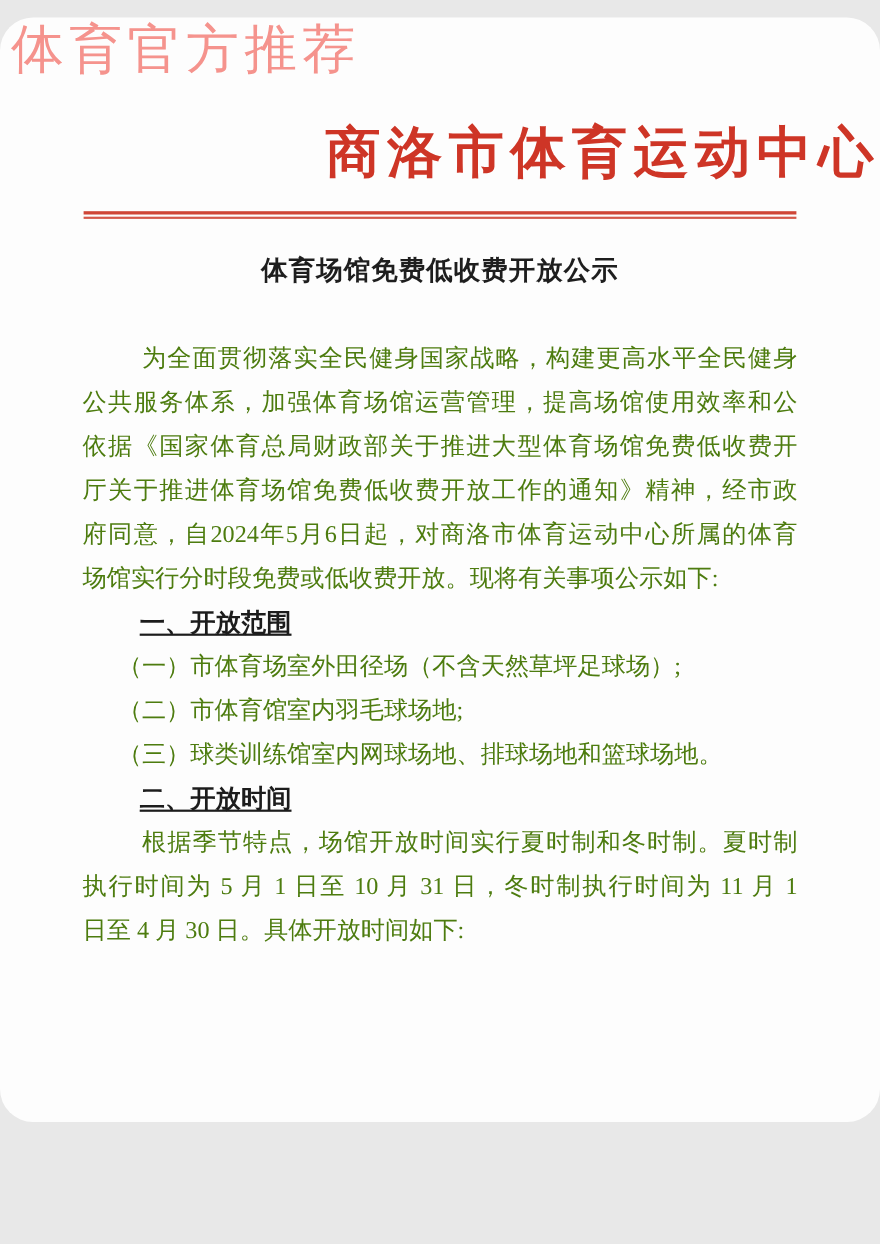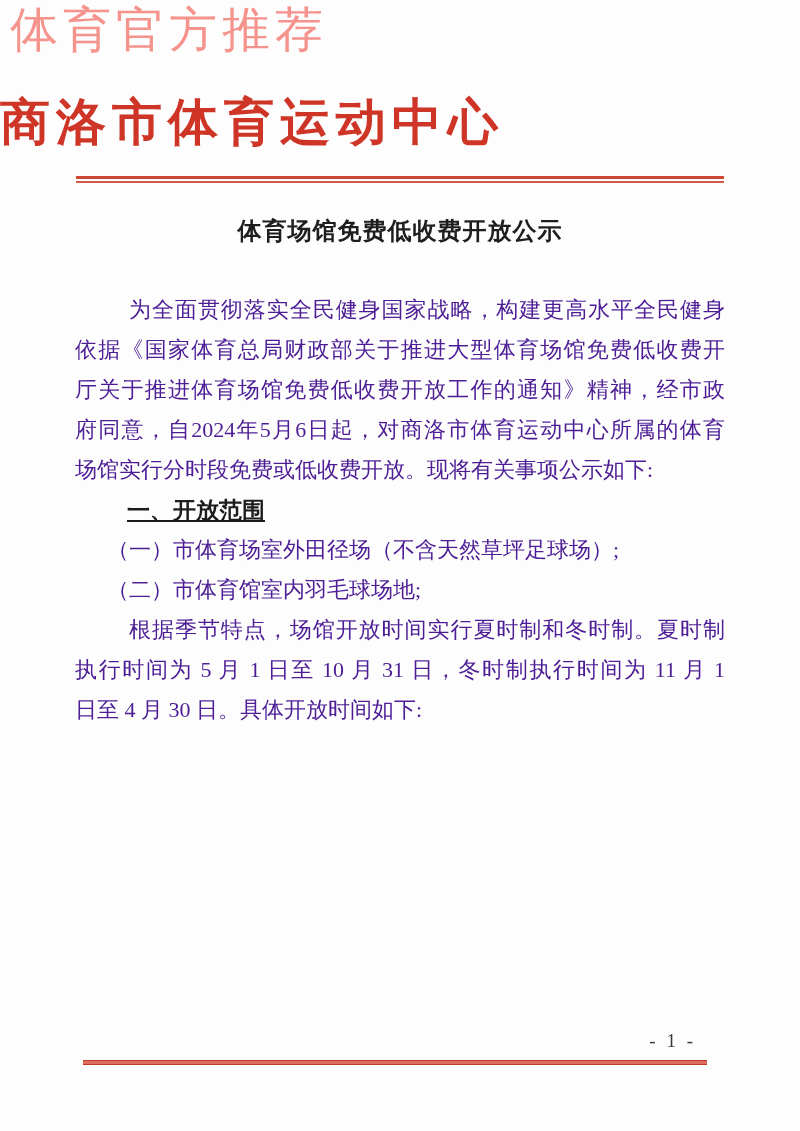--- a/index.html
+++ b/index.html
@@ -1,43 +1,44 @@
 <!DOCTYPE html>
 <html><head>
 <meta charset="utf-8">
 <style>
   html, body { margin: 0; padding: 0; background: #e8e8e8; }
   .page {
     position: relative;
     width: 800px;
-    height: 1131px;
-    margin: 0 auto;
+    height: 1004px;
+    margin: 16px auto;
     background: #fdfdfd;
     overflow: hidden;
     font-family: "Liberation Serif", "DejaVu Serif", serif;
     color: #262626;
+    border-radius: 30px;
   }
   .watermark {
     position: absolute;
     top: 2px;
     left: 10px;
     font-size: 48px;
     line-height: 56px;
     letter-spacing: 5px;
     color: #f5938d;
     font-family: "Liberation Serif", "DejaVu Serif", serif;
     white-space: nowrap;
   }
   .org-title {
     margin: 92px 0 0 0;
     font-size: 50px;
     line-height: 60px;
     font-weight: 900;
     letter-spacing: 6px;
-    text-align: left;
+    text-align: right;
     color: #ce3526;
     font-family: "Liberation Serif", "DejaVu Serif", serif;
   }
   .double-rule {
     margin: 24px auto 0 auto;
     width: 648px;
     height: 7px;
   }
   .double-rule .rule-top    { height: 3px; background: #cf4637; }
   .double-rule .rule-bottom { height: 2px; background: #d4584a; margin-top: 2px; }
@@ -51,21 +52,21 @@
     color: #1e1e1e;
   }
   .body-block {
     margin: 37px auto 0 auto;
     width: 650px;
   }
   .ln {
     font-size: 22px;
     line-height: 40px;
     white-space: nowrap;
-    color: #4c1d95;
+    color: #4d7c0f;
   }
   .ln.justify {
     text-align: justify;
     text-align-last: justify;
     text-justify: inter-character;
   }
   .ln.indent  { padding-left: 54px; }
   .ln.item    { padding-left: 32px; }
   .ln.heading {
     padding-left: 52px;
@@ -106,27 +107,30 @@
 
   <div class="double-rule">
     <div class="rule-top"></div>
     <div class="rule-bottom"></div>
   </div>
 
   <h2 class="notice-title">体育场馆免费低收费开放公示</h2>
 
   <main class="body-block">
     <div class="ln indent justify">为全面贯彻落实全民健身国家战略，构建更高水平全民健身</div>
+    <div class="ln justify">公共服务体系，加强体育场馆运营管理，提高场馆使用效率和公</div>
     <div class="ln justify">依据《国家体育总局财政部关于推进大型体育场馆免费低收费开</div>
     <div class="ln justify">厅关于推进体育场馆免费低收费开放工作的通知》精神，经市政</div>
     <div class="ln justify">府同意，自2024年5月6日起，对商洛市体育运动中心所属的体育</div>
     <div class="ln">场馆实行分时段免费或低收费开放。现将有关事项公示如下:</div>
     <div class="ln heading">一、开放范围</div>
     <div class="ln item">（一）市体育场室外田径场（不含天然草坪足球场）;</div>
     <div class="ln item">（二）市体育馆室内羽毛球场地;</div>
+    <div class="ln item">（三）球类训练馆室内网球场地、排球场地和篮球场地。</div>
+    <div class="ln heading">二、开放时间</div>
     <div class="ln indent justify">根据季节特点，场馆开放时间实行夏时制和冬时制。夏时制</div>
     <div class="ln justify">执行时间为 5 月 1 日至 10 月 31 日，冬时制执行时间为 11 月 1</div>
     <div class="ln">日至 4 月 30 日。具体开放时间如下:</div>
   </main>
 
   <div class="page-number">- 1 -</div>
 
   <div class="footer-rule"></div>
 
 </div>

